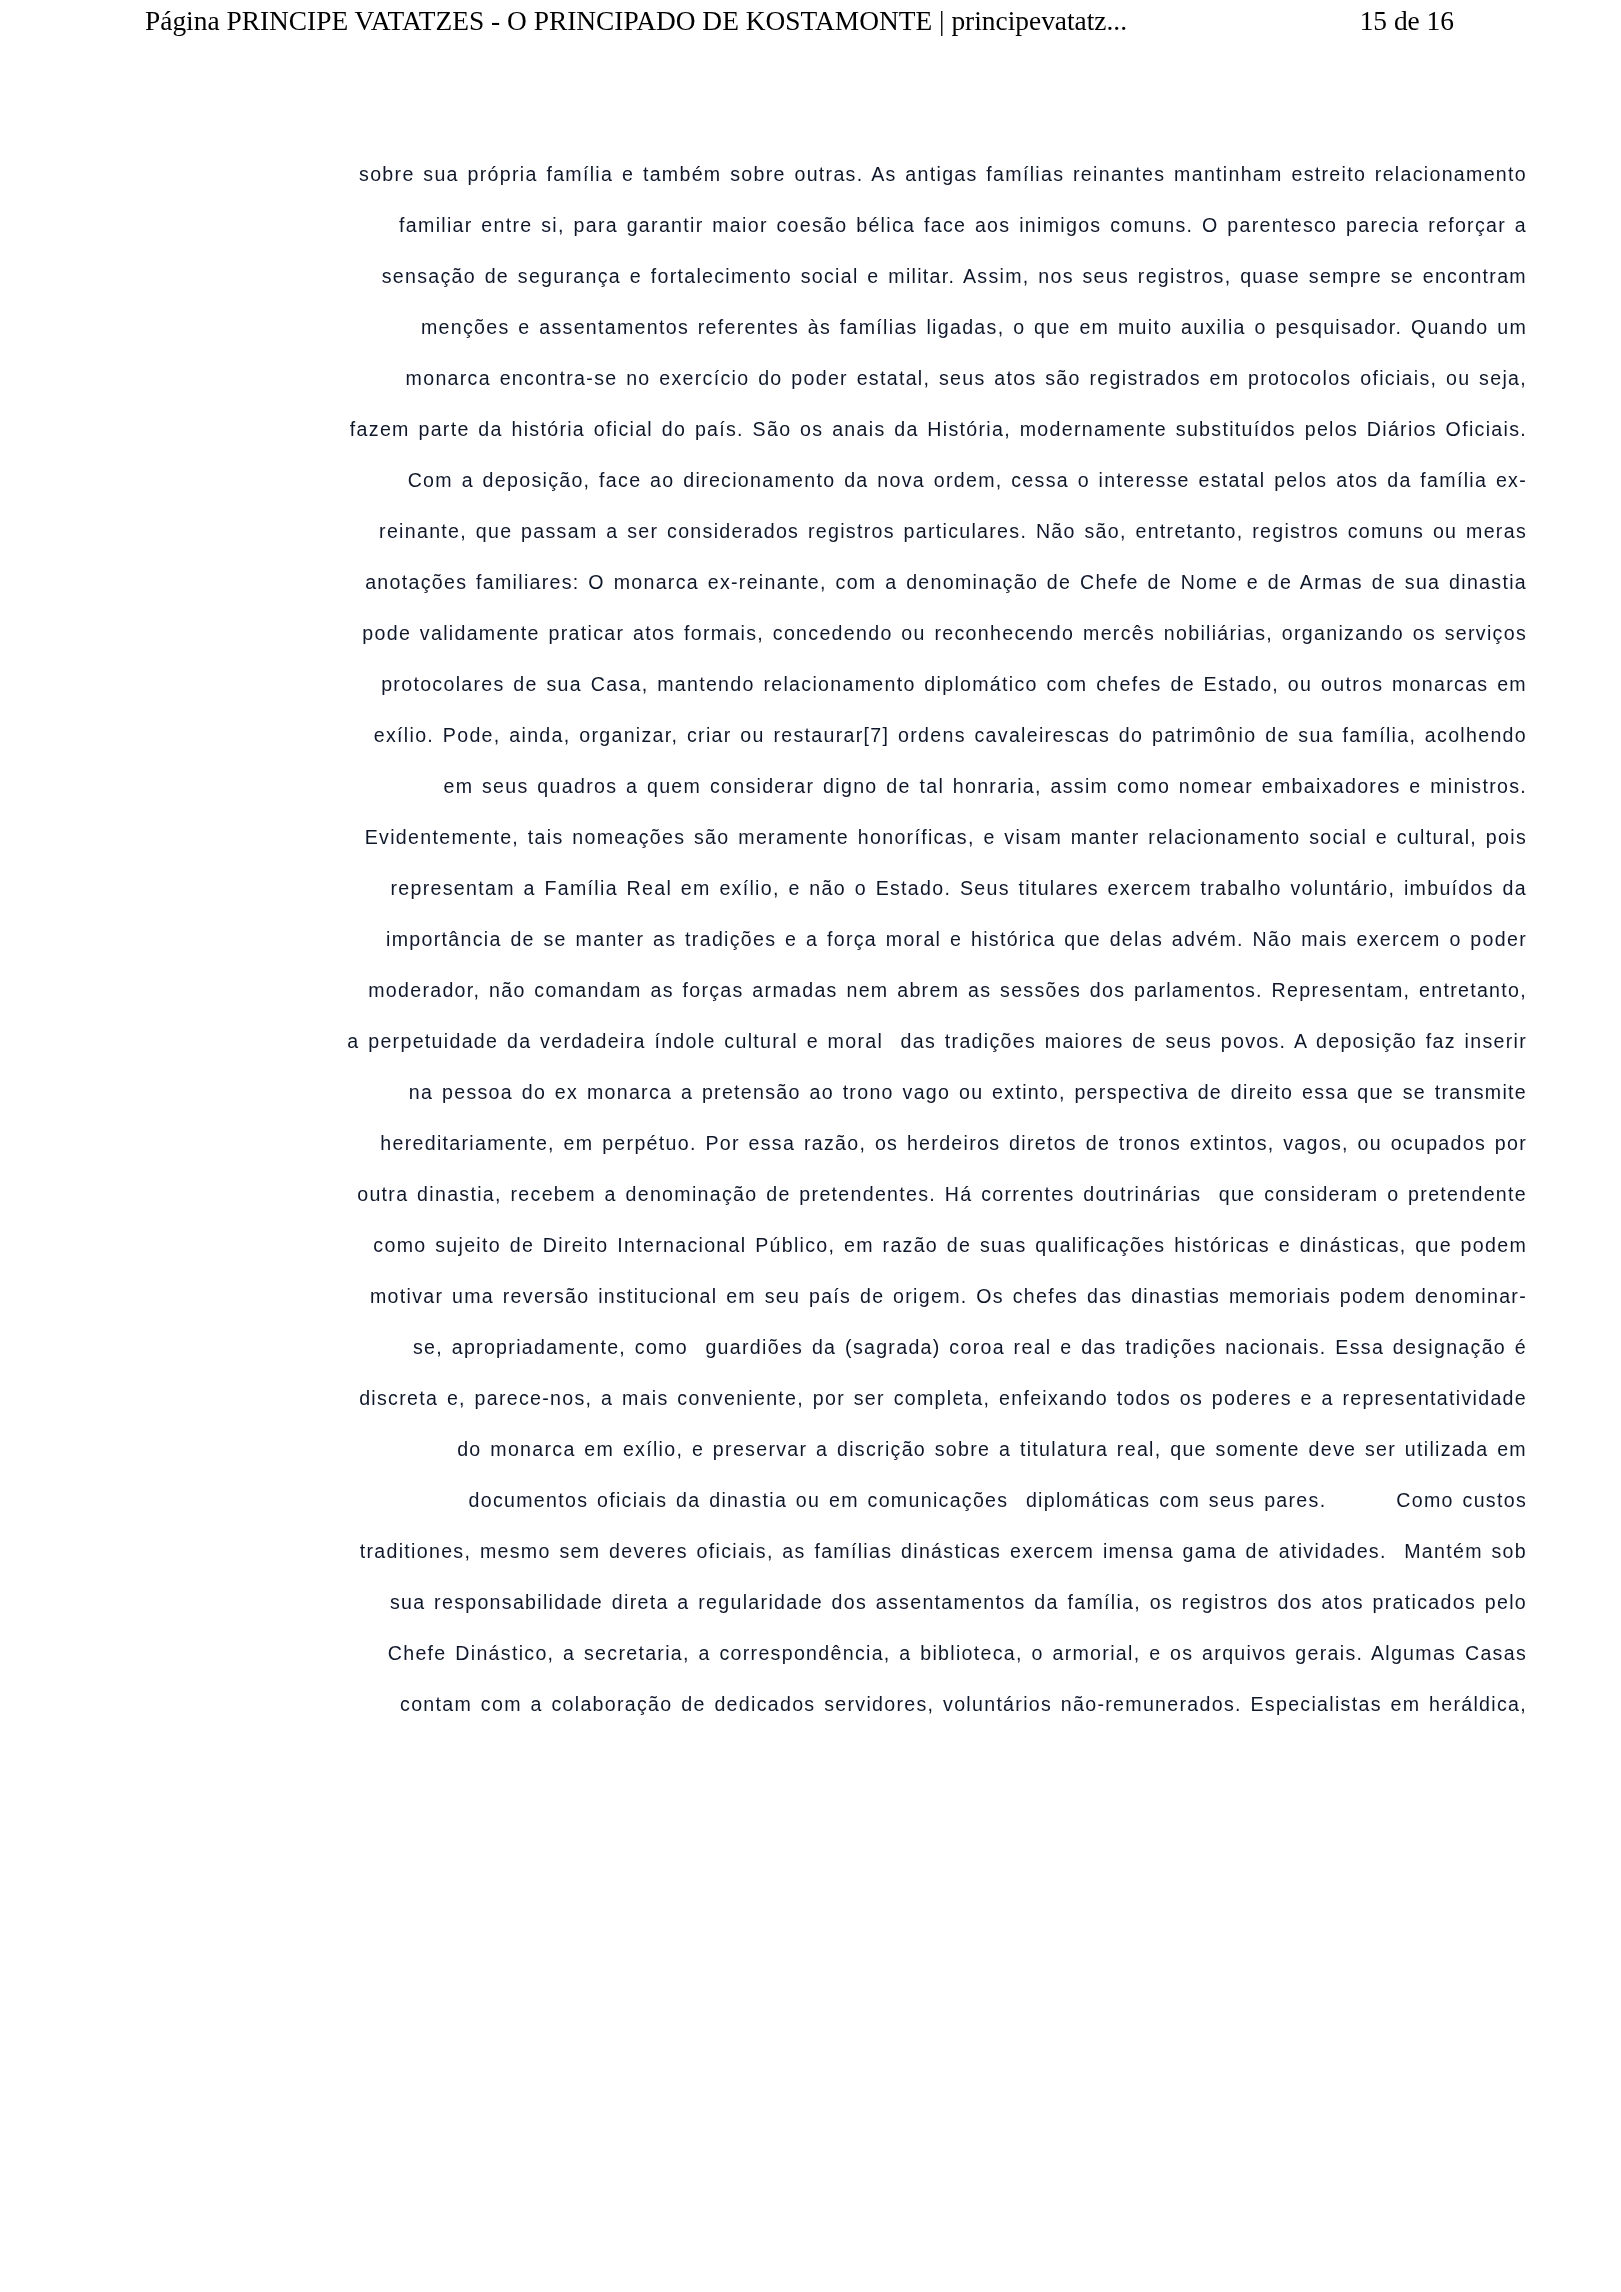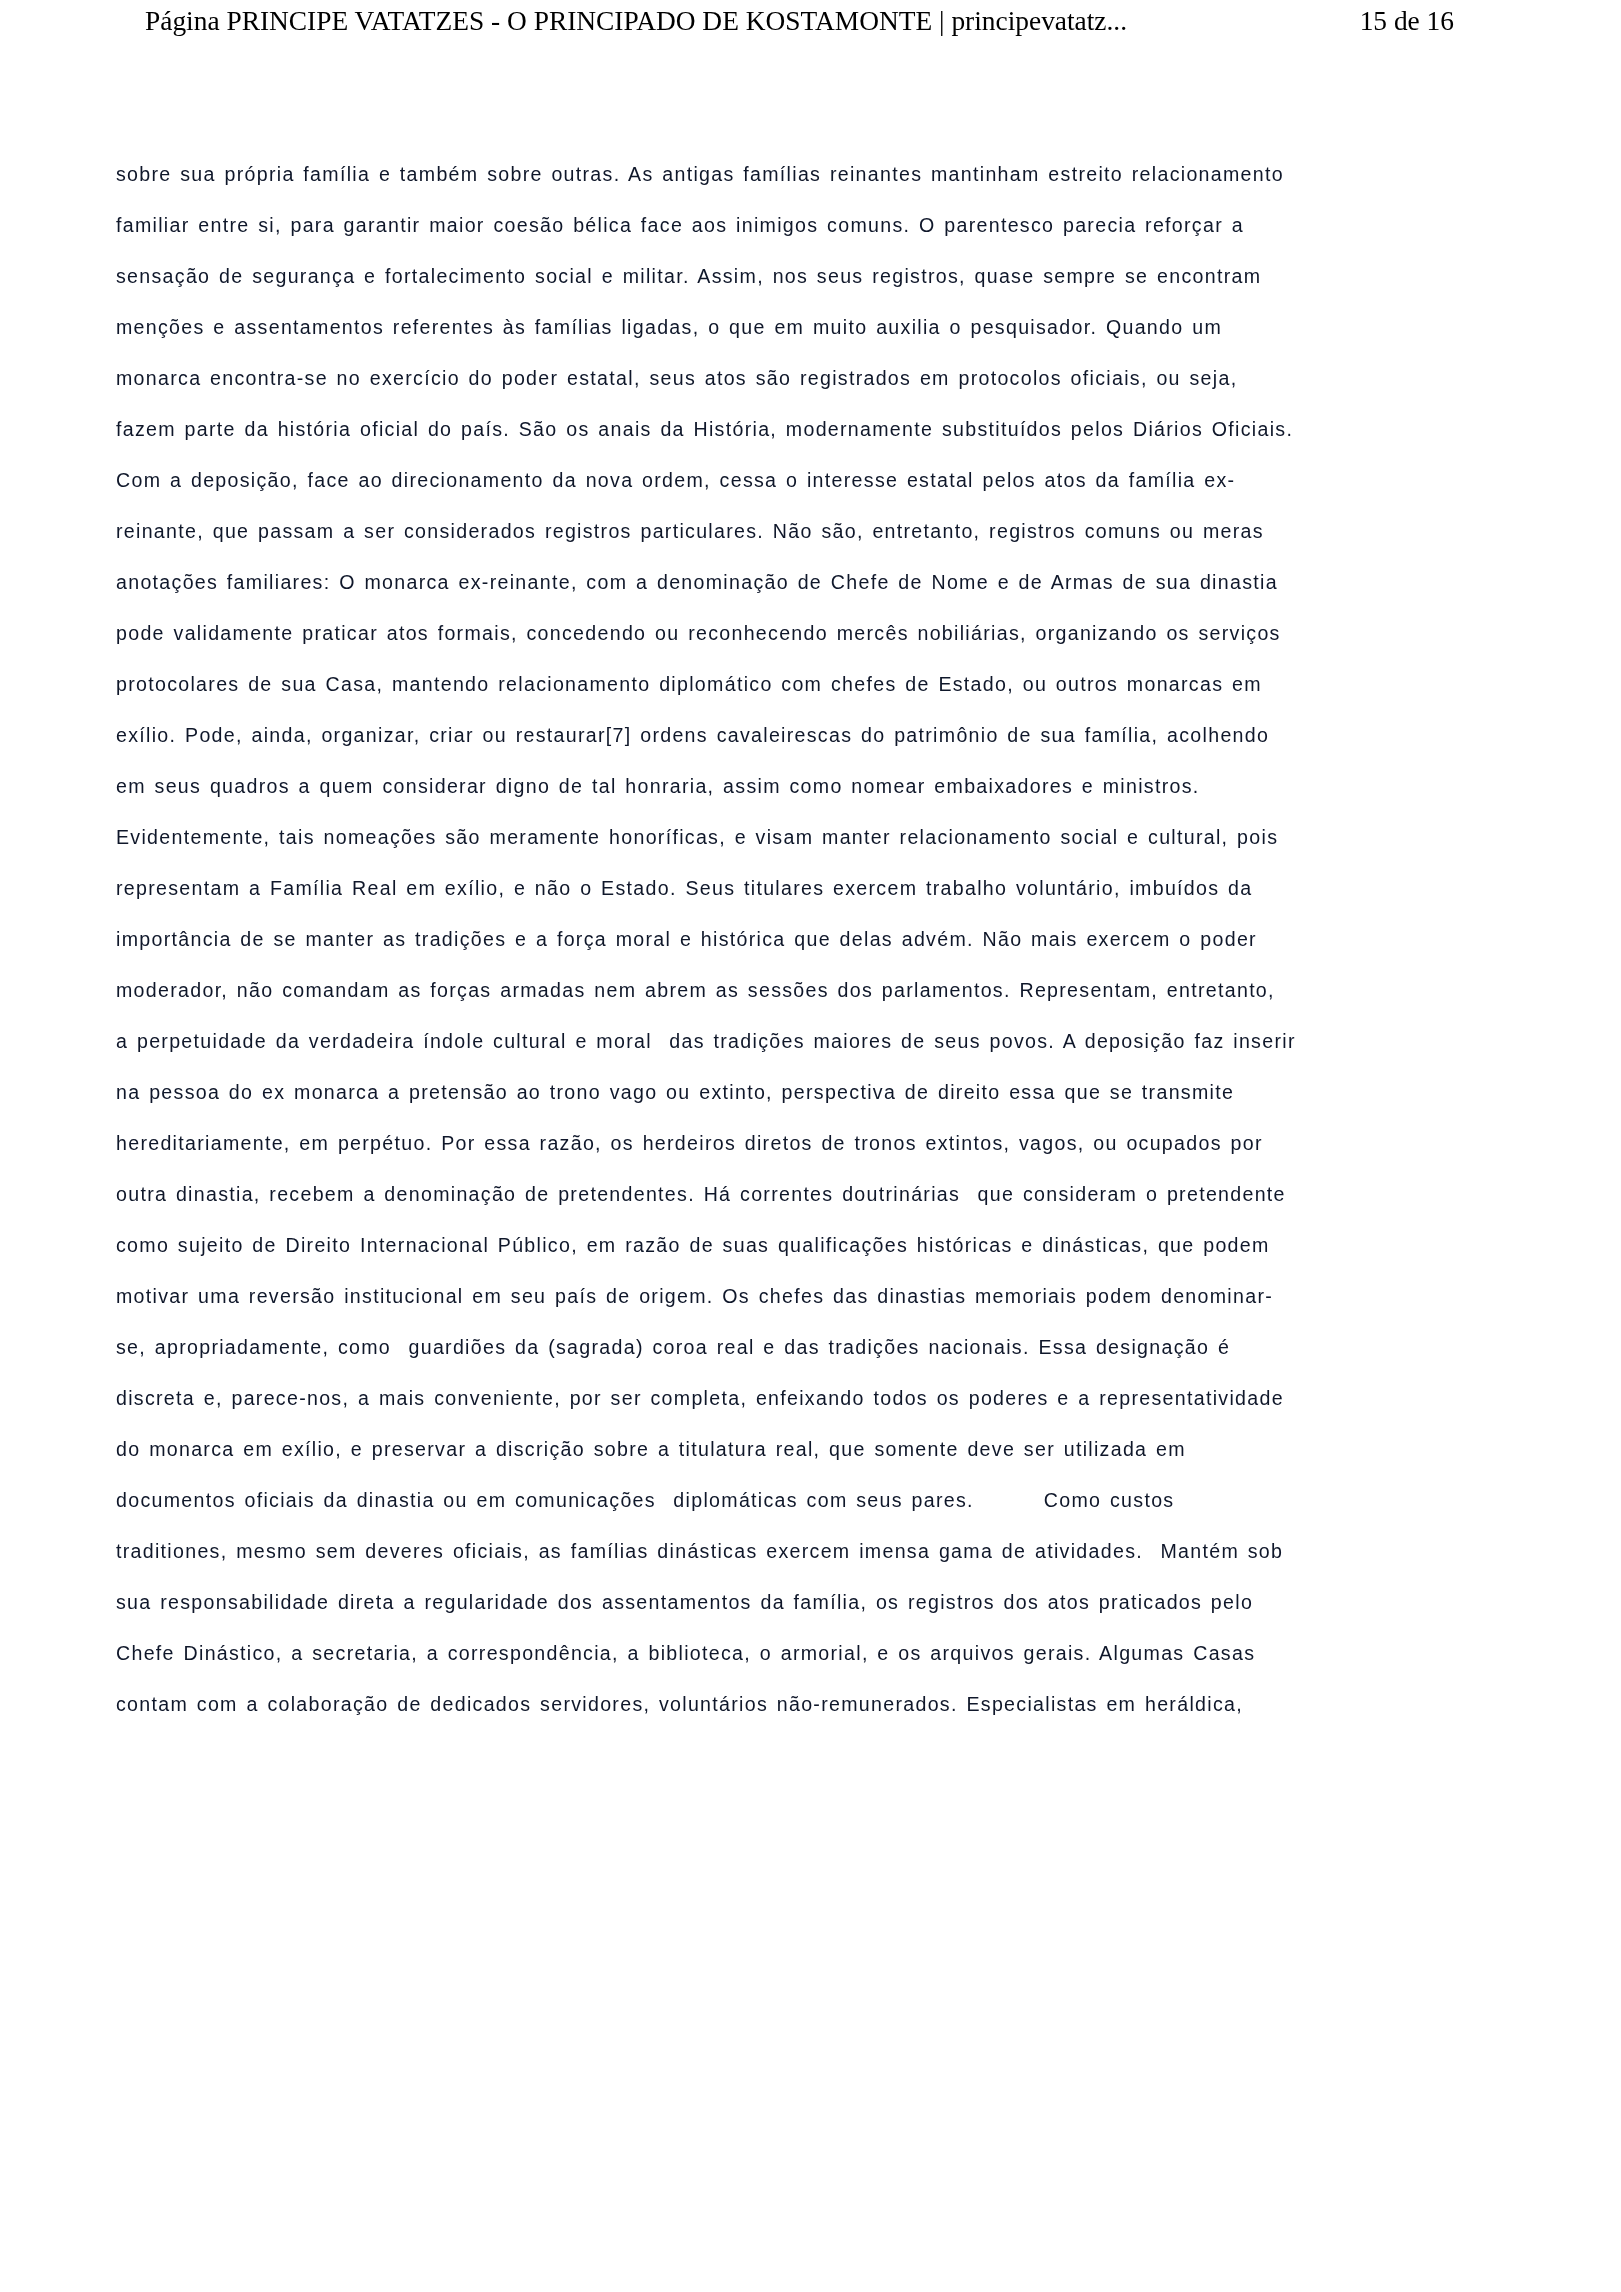--- a/index.html
+++ b/index.html
@@ -7,20 +7,21 @@
     padding: 0;
     background: #ffffff;
   }
   .page {
     position: relative;
     width: 1621px;
     height: 1747px;
     background: #ffffff;
     overflow: hidden;
     color: #000000;
+    text-align: right;
   }
   .print-header {
     position: absolute;
     left: 145px;
     right: 167px;
     top: 5.9px;
     display: flex;
     justify-content: space-between;
     align-items: baseline;
     font-family: "Liberation Serif", serif;

